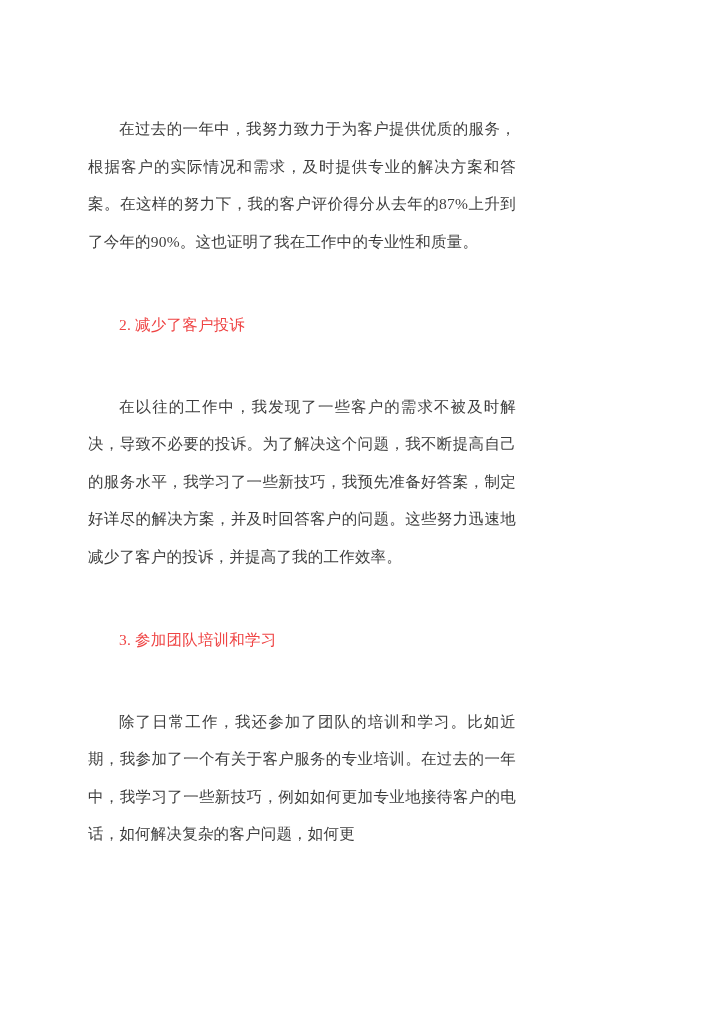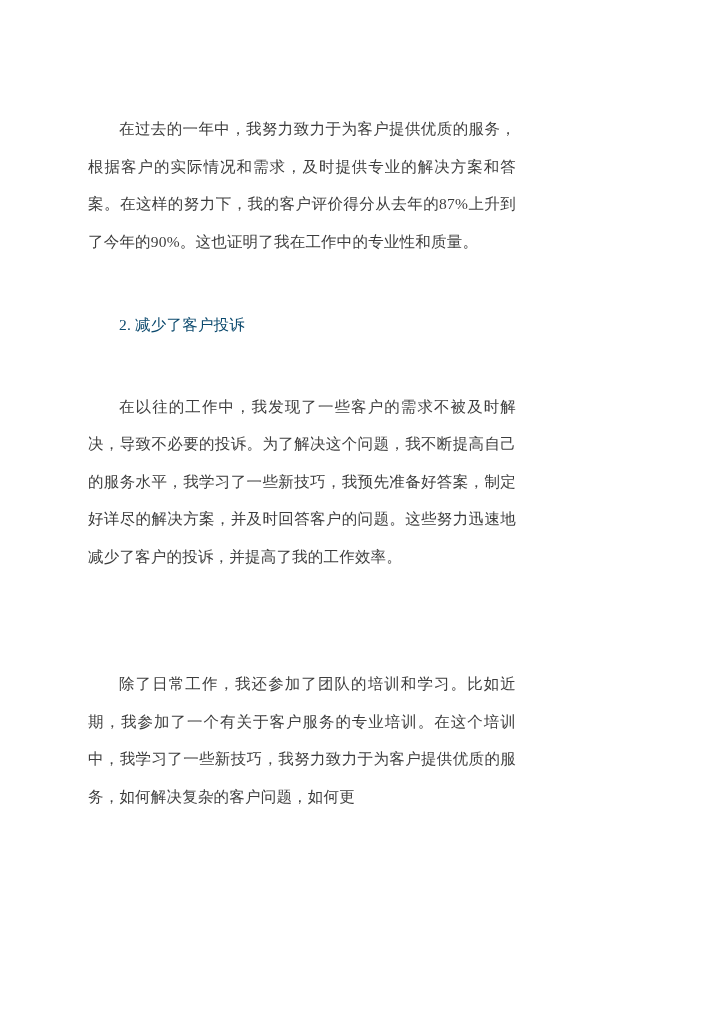--- a/index.html
+++ b/index.html
@@ -29,21 +29,21 @@
     letter-spacing: 0.2px;
     text-align: justify;
   }
   p.para {
     margin: 0 0 0 0;
     text-indent: 2em;
   }
   p.heading {
     margin: 0;
     text-indent: 2em;
-    color: #0c4a6e;
+    color: #ef4444;
   }
   .gap-lg {
     height: 46px;
   }
   .gap-md {
     height: 44px;
   }
   .spacer-top {
     height: 0px;
   }
@@ -61,19 +61,20 @@
     <div class="gap-lg"></div>
 
     <p class="heading">2. 减少了客户投诉</p>
 
     <div class="gap-md"></div>
 
     <p class="para">在以往的工作中，我发现了一些客户的需求不被及时解决，导致不必要的投诉。为了解决这个问题，我不断提高自己的服务水平，我学习了一些新技巧，我预先准备好答案，制定好详尽的解决方案，并及时回答客户的问题。这些努力迅速地减少了客户的投诉，并提高了我的工作效率。</p>
 
     <div class="gap-lg"></div>
 
+    <p class="heading">3. 参加团队培训和学习</p>
 
     <div class="gap-md"></div>
 
-    <p class="para">除了日常工作，我还参加了团队的培训和学习。比如近期，我参加了一个有关于客户服务的专业培训。在这个培训中，我学习了一些新技巧，我努力致力于为客户提供优质的服务，如何解决复杂的客户问题，如何更</p>
+    <p class="para">除了日常工作，我还参加了团队的培训和学习。比如近期，我参加了一个有关于客户服务的专业培训。在过去的一年中，我学习了一些新技巧，例如如何更加专业地接待客户的电话，如何解决复杂的客户问题，如何更</p>
 
   </div>
 </div>
 
 </body></html>

